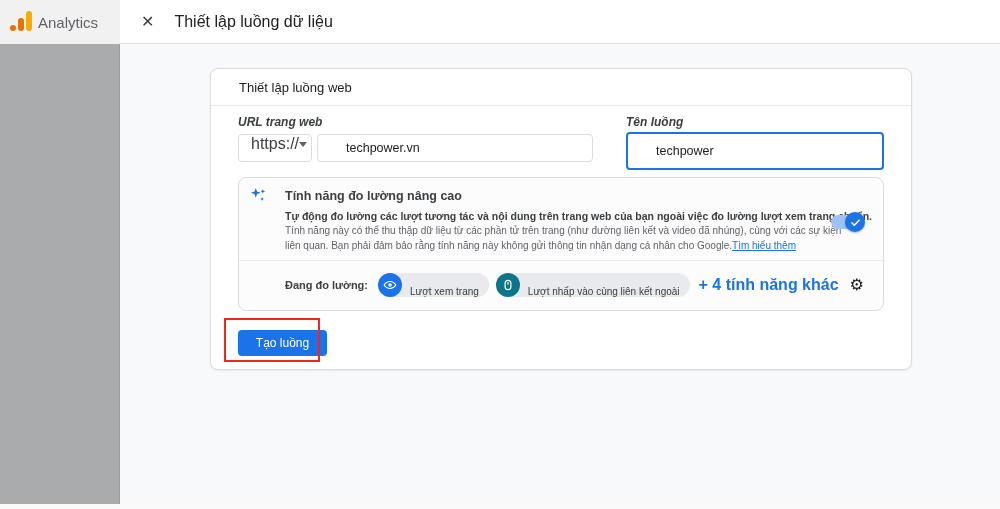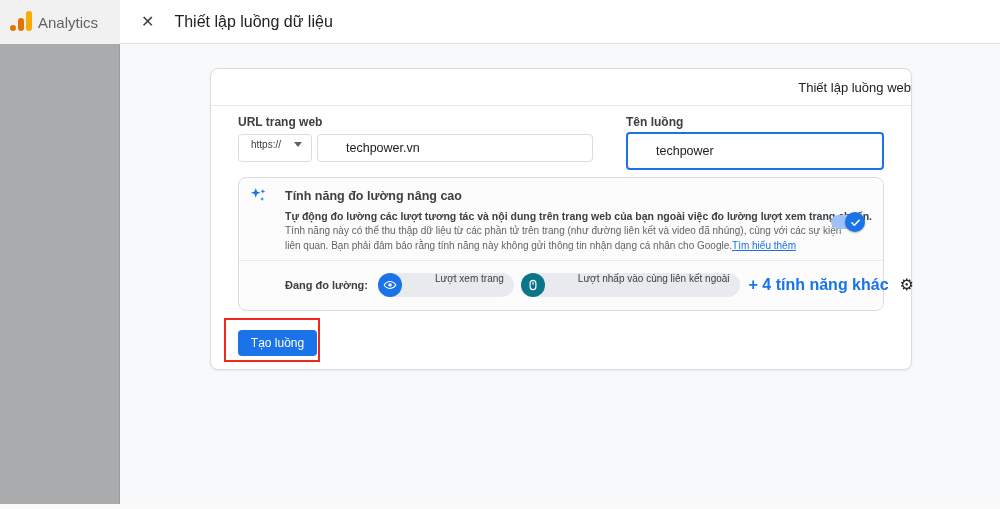--- a/index.html
+++ b/index.html
@@ -19,27 +19,27 @@
 
   
   .topbar { position:absolute; left:120px; top:0; width:880px; height:44px; background:#fff; border-bottom:1px solid #e0e0e0; display:flex; align-items:center; }
   .close { margin-left:21px; font-size:16px; color:#3c4043; cursor:pointer; line-height:1; }
   .dialog-title { margin-left:20px; font-size:16px; color:#202124; }
 
   
   .main { position:absolute; left:120px; top:44px; width:880px; height:465px; background:#f8f9fa; }
 
   .card { position:absolute; left:90px; top:24px; width:702px; height:302px; background:#fff; border:1px solid #dadce0; border-radius:8px; box-shadow:0 1px 2px rgba(60,64,67,.08); }
-  .card-header { height:37px; line-height:37px; padding-left:28px; font-size:13px; color:#202124; border-bottom:1px solid #e8eaed;text-align:right; }
+  .card-header { height:37px; line-height:37px; padding-left:28px; font-size:13px; color:#202124; border-bottom:1px solid #e8eaed; }
 
-  .field-label { position:absolute; font-size:12px; font-weight:600; color:#3c4043; }
+  .field-label { position:absolute; font-size:12px; font-weight:600; color:#3c4043;font-style:italic; }
   .url-label  { left:27px;  top:46px; }
   .name-label { left:415px; top:46px; }
 
-  .protocol-select { position:absolute; left:27px; top:65px; width:74px; height:28px; border:1px solid #dadce0; border-radius:4px; background:#fff; display:flex; align-items:center; padding:0 9px 8px 12px; font-size:10px; color:#3c4043; cursor:pointer; }
+  .protocol-select { position:absolute; left:27px; top:65px; width:74px; height:28px; border:1px solid #dadce0; border-radius:4px; background:#fff; display:flex; align-items:center; padding:0 9px 8px 12px; font-size:16px; color:#3c4043; cursor:pointer; }
   .caret { margin-left:auto; width:0; height:0; border-left:4px solid transparent; border-right:4px solid transparent; border-top:5px solid #5f6368; }
 
   .txt-input { position:absolute; height:28px; border:1px solid #dadce0; border-radius:4px; font-family:inherit; font-size:12.5px; color:#202124; padding:0 28px; background:#fff; outline:none; }
   .url-input  { left:106px; top:65px; width:276px; }
   .name-input { left:415px; top:63px; width:258px; height:38px; border:2px solid #1a73e8; }
 
   
   .enhanced-box { position:absolute; left:27px; top:108px; width:646px; height:134px; border:1px solid #dadce0; border-radius:8px; background:#fcfcfd; }
   .sparkle { position:absolute; left:10px; top:8px; width:18px; height:18px; }
   .enh-title { position:absolute; left:46px; top:11px; font-size:12.5px; font-weight:700; color:#3c4043; }
@@ -47,29 +47,29 @@
   .enh-desc { position:absolute; left:46px; top:46px; width:558px; font-size:10px; color:#5f6368; line-height:14.5px; }
   .learn-more { color:#1a73e8; text-decoration:underline; cursor:pointer; }
 
   .toggle { position:absolute; left:592px; top:34px; width:34px; height:20px; cursor:pointer; }
   .track { position:absolute; left:0; top:3px; width:30px; height:14px; border-radius:7px; background:#9ec2f7; }
   .thumb { position:absolute; right:0; top:0; width:20px; height:20px; border-radius:50%; background:#1a73e8; display:flex; align-items:center; justify-content:center; box-shadow:0 1px 2px rgba(0,0,0,.3); }
 
   .divider { position:absolute; left:0; top:82px; width:100%; border-top:1px solid #e8eaed; }
   .measuring-row { position:absolute; left:46px; right:10px; top:82px; bottom:0; display:flex; align-items:center; gap:7px; }
   .measuring-label { font-size:11px; font-weight:700; color:#3c4043; white-space:nowrap; margin-right:3px; }
-  .chip { display:inline-flex; align-items:flex-start; height:24px; background:#e8eaed; border-radius:12px; padding-right:10px; white-space:nowrap;gap:25px; }
+  .chip { display:inline-flex; align-items:flex-end; height:24px; background:#e8eaed; border-radius:12px; padding-right:10px; white-space:nowrap; }
   .chip-ic { width:24px; height:24px; border-radius:50%; display:flex; align-items:center; justify-content:center; margin-right:8px; flex:none; }
   .chip-ic svg { width:14px; height:14px; }
   .chip-label { font-size:10px; color:#3c4043; }
   .ic-view { background:#1a73e8; } .ic-scroll { background:#1e8e3e; } .ic-click { background:#0d7589; }
   .more-link { font-size:16px; font-weight:600; color:#1a73e8; white-space:nowrap; cursor:pointer; margin-left:2px; }
   .gear { font-size:16px; color:#202124; line-height:1; cursor:pointer; margin-left:4px; }
 
-  .create-btn { position:absolute; left:27px; top:261px; width:79px; height:26px; background:#1a73e8; color:#fff; border:none; border-radius:4px; font-family:inherit; font-size:12px; cursor:pointer; }
+  .create-btn { position:absolute; left:27px; top:261px; width:89px; height:26px; background:#1a73e8; color:#fff; border:none; border-radius:4px; font-family:inherit; font-size:12px; cursor:pointer; }
   .red-box { position:absolute; left:13px; top:249px; width:96px; height:44px; border:2px solid #f2271c; pointer-events:none; }
 </style>
 </head>
 <body>
 
 <div id="app">
 
   <div class="logo-area">
     <span class="ga-logo">
       <span class="ga-dot"></span>

